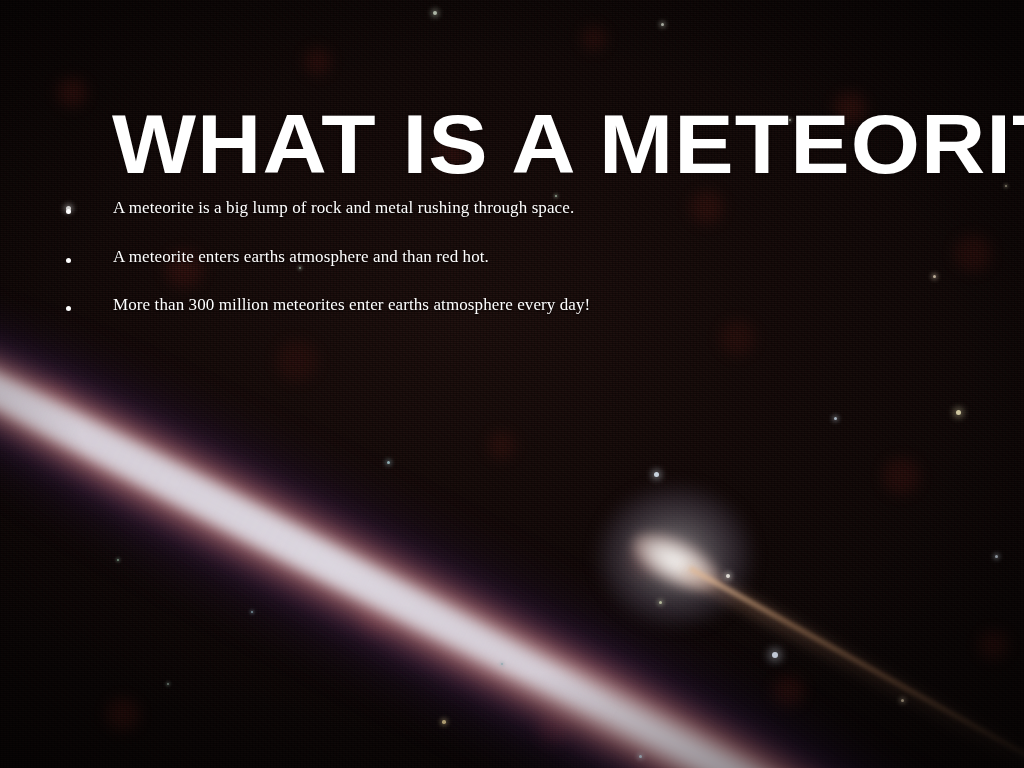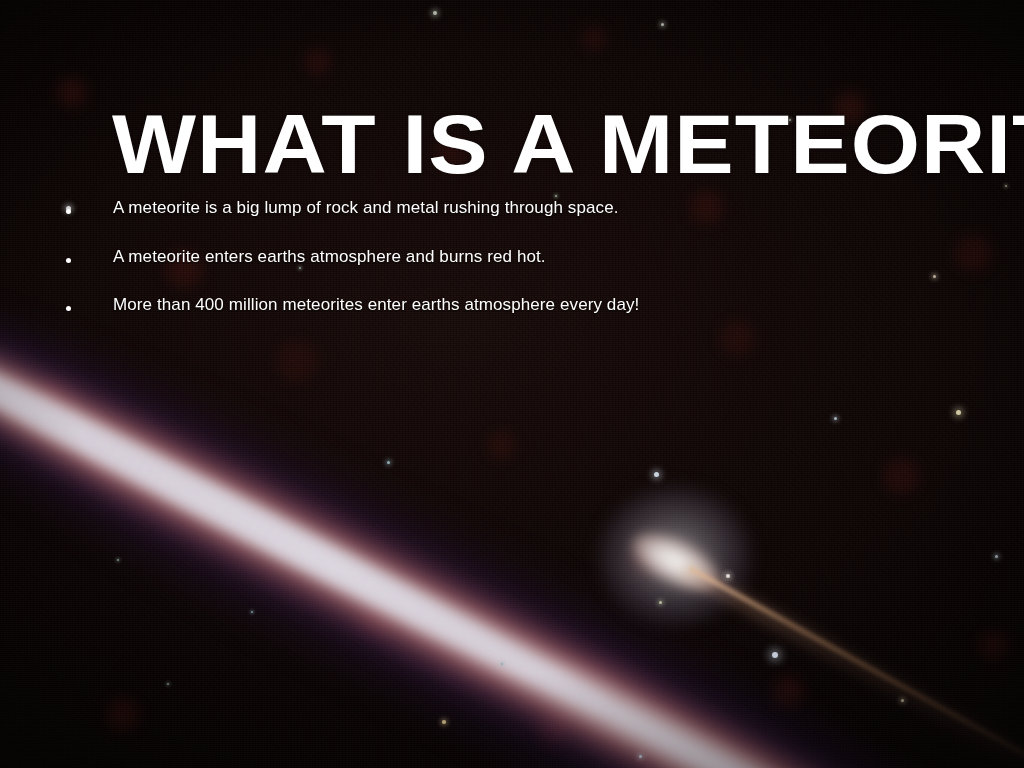--- a/index.html
+++ b/index.html
@@ -255,21 +255,21 @@
     height: 5px;
     border-radius: 50%;
     background: #ffffff;
   }
 
   .bullet-text {
     position: absolute;
     left: 53px;
     top: 0;
     white-space: nowrap;
-    font-family: Liberation Sans, sans-serif;
+    font-family: Liberation Serif, serif;
     font-size: 17px;
     line-height: 26px;
     letter-spacing: .1px;
     color: #ffffff;
     text-shadow: 0 1px 2px rgba(0,0,0,.75);
   }
 
   
   .bullet-text.narrow {
     font-family: "Liberation Sans Narrow", "Liberation Sans", sans-serif;
@@ -328,21 +328,21 @@
 
   <h1 id="title">WHAT IS A METEORITE</h1>
 
   <div id="bullets">
       <div class="bullet-row">
         <span class="bullet-dot"></span>
         <span class="bullet-text">A meteorite is a big lump of rock and metal rushing through space.</span>
       </div>
       <div class="bullet-row">
         <span class="bullet-dot"></span>
-        <span class="bullet-text">A meteorite enters earths atmosphere and burns red hot.</span>
+        <span class="bullet-text">A meteorite enters earths atmosphere and than red hot.</span>
       </div>
       <div class="bullet-row">
         <span class="bullet-dot"></span>
-        <span class="bullet-text">More than 400 million meteorites enter earths atmosphere every day!</span>
+        <span class="bullet-text">More than 300 million meteorites enter earths atmosphere every day!</span>
       </div>
     </div>
 
 </div>
 
 </body></html>

